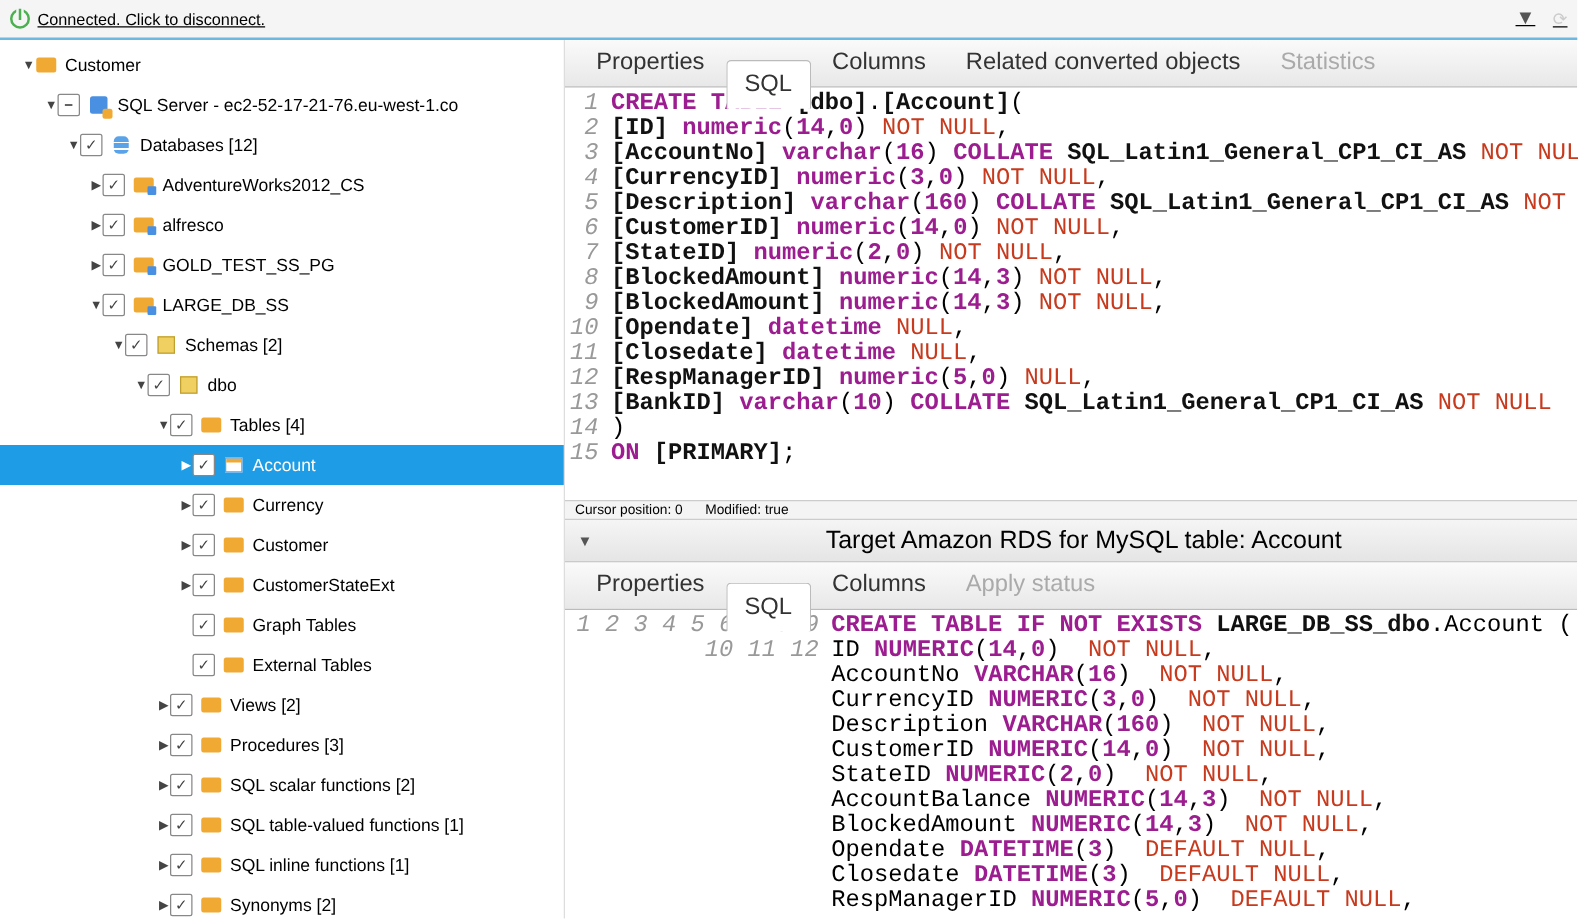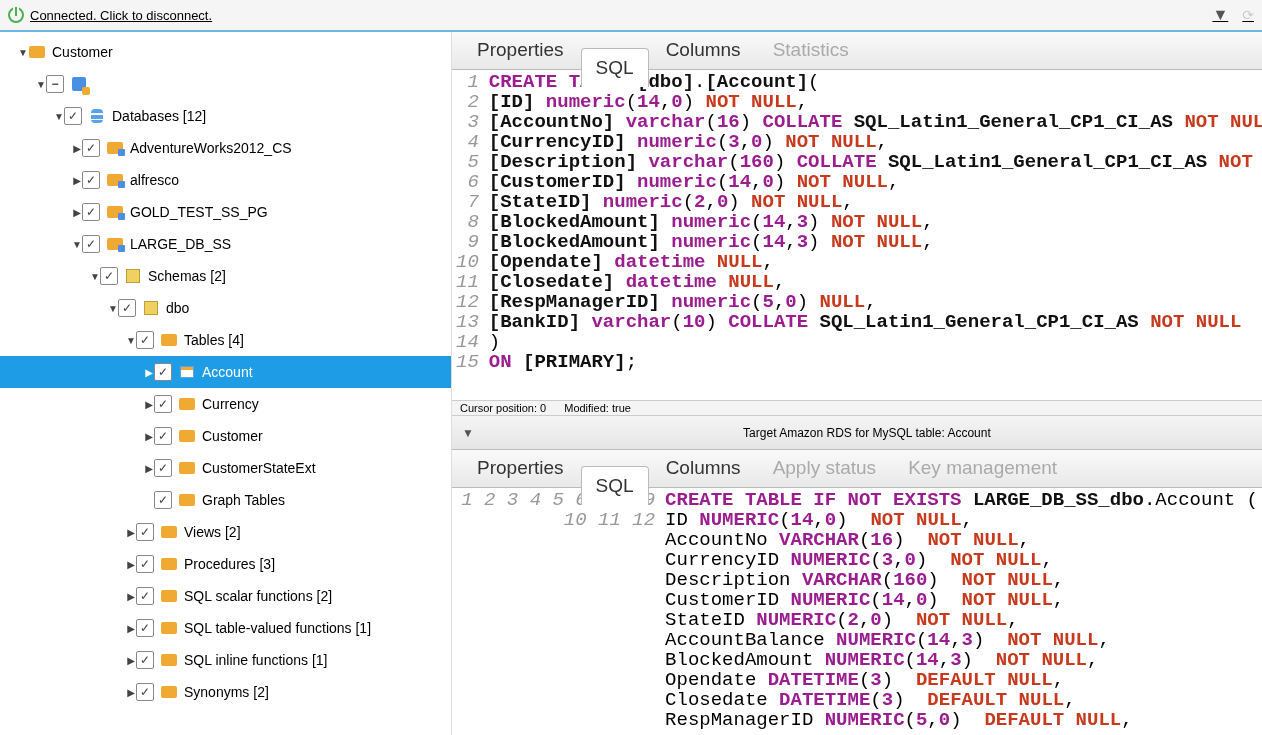--- a/index.html
+++ b/index.html
@@ -38,27 +38,27 @@
 .tab { padding: 8px 14px; font-size: 19px; color: #333; border: 1px solid transparent; border-bottom: none; border-top-left-radius: 4px; border-top-right-radius: 4px; cursor: pointer; }
 .tab.active { background: #fff; border-color: #bbb; position: relative; top: 18px; }
 .tab.disabled { color: #aaa; }
 
 .code-pane { flex: 1; overflow: auto; font-family: "Courier New", monospace; font-size: 19px; line-height: 20px; display: flex; }
 .gutter { background: #fff; color: #999; text-align: right; padding: 2px 6px 2px 4px; user-select: none; font-style: italic; }
 .code-body { padding: 2px 4px; white-space: pre; }
 .kw { color: #9b1d8f; font-weight: bold; margin-top: 41px; }
 .br { color: #111; font-weight: bold; }
 .ty { color: #9b1d8f; font-weight: bold; }
-.nn { color: #c73a1d; font-weight: bold; }
+.nn { color: #c73a1d; font-weight: normal; }
 
 .status-bar { height: 16px; background: #f4f4f4; border-top: 1px solid #ccc; border-bottom: 1px solid #ccc; display: flex; align-items: center; padding: 0 8px; gap: 18px; font-size: 11px; }
 
 .sub-header { height: 34px; background: linear-gradient(#f5f5f5, #e5e5e5); border-bottom: 1px solid #bbb; display: flex; align-items: center; padding: 0 10px; }
 .sub-caret { color: #555; font-size: 12px; margin-right: 8px; }
-.sub-title { flex: 1; text-align: center; font-size: 12px; }
+.sub-title { flex: 1; text-align: center; font-size: 20px; }
 
 </style>
 </head>
 <body>
 
 <div class="top-bar">
   <span class="power-icon"></span>
   <span>Connected. Click to disconnect.</span>
   <span class="filter-icon">▼</span>
   <span class="refresh-icon">⟳</span>
@@ -74,20 +74,21 @@
             <span class="folder-icon open"></span>
           </span>
         <span class="tree-label">Customer</span>
       </div>
       <div class="tree-row" style="padding-left:36px">
         <span class="tree-caret">▼</span>
         <span class="tree-checkbox minus"></span>
         <span class="tree-icon">
             <span class="server-icon"></span>
           </span>
+        <span class="tree-label">SQL Server - ec2-52-17-21-76.eu-west-1.co</span>
       </div>
       <div class="tree-row" style="padding-left:54px">
         <span class="tree-caret">▼</span>
         <span class="tree-checkbox check"></span>
         <span class="tree-icon">
             <span class="db-icon"></span>
           </span>
         <span class="tree-label">Databases [12]</span>
       </div>
 
@@ -182,20 +183,28 @@
         <span class="tree-label">CustomerStateExt</span>
       </div>
 
       <div class="tree-row" style="padding-left:144px">
         <span class="tree-caret"></span>
         <span class="tree-checkbox check"></span>
         <span class="tree-icon">
             <span class="folder-icon"></span>
           </span>
         <span class="tree-label">Graph Tables</span>
+      </div>
+      <div class="tree-row" style="padding-left:144px">
+        <span class="tree-caret"></span>
+        <span class="tree-checkbox check"></span>
+        <span class="tree-icon">
+            <span class="folder-icon"></span>
+          </span>
+        <span class="tree-label">External Tables</span>
       </div>
 
       <div class="tree-row" style="padding-left:126px">
         <span class="tree-caret">▶</span>
         <span class="tree-checkbox check"></span>
         <span class="tree-icon">
             <span class="folder-icon"></span>
           </span>
         <span class="tree-label">Views [2]</span>
       </div>
@@ -241,20 +250,21 @@
       </div>
     </div>
   </div>
 
   <div class="right-panel">
 
     <div class="tabs">
       <div class="tab">Properties</div>
       <div class="tab active">SQL</div>
       <div class="tab">Columns</div>
+      <div class="tab">Related converted objects</div>
       <div class="tab disabled">Statistics</div>
     </div>
 
     <div class="code-pane" style="flex:0 0 330px">
       <div class="gutter" id="src-gutter">1
 2
 3
 4
 5
 6
@@ -294,21 +304,20 @@
     <div class="sub-header">
       <span class="sub-caret">▼</span>
       <span class="sub-title">Target Amazon RDS for MySQL table: Account</span>
     </div>
 
     <div class="tabs">
       <div class="tab">Properties</div>
       <div class="tab active">SQL</div>
       <div class="tab">Columns</div>
       <div class="tab disabled">Apply status</div>
-      <div class="tab disabled">Key management</div>
     </div>
 
     <div class="code-pane">
       <div class="gutter" id="tgt-gutter">1
 2
 3
 4
 5
 6
 7

